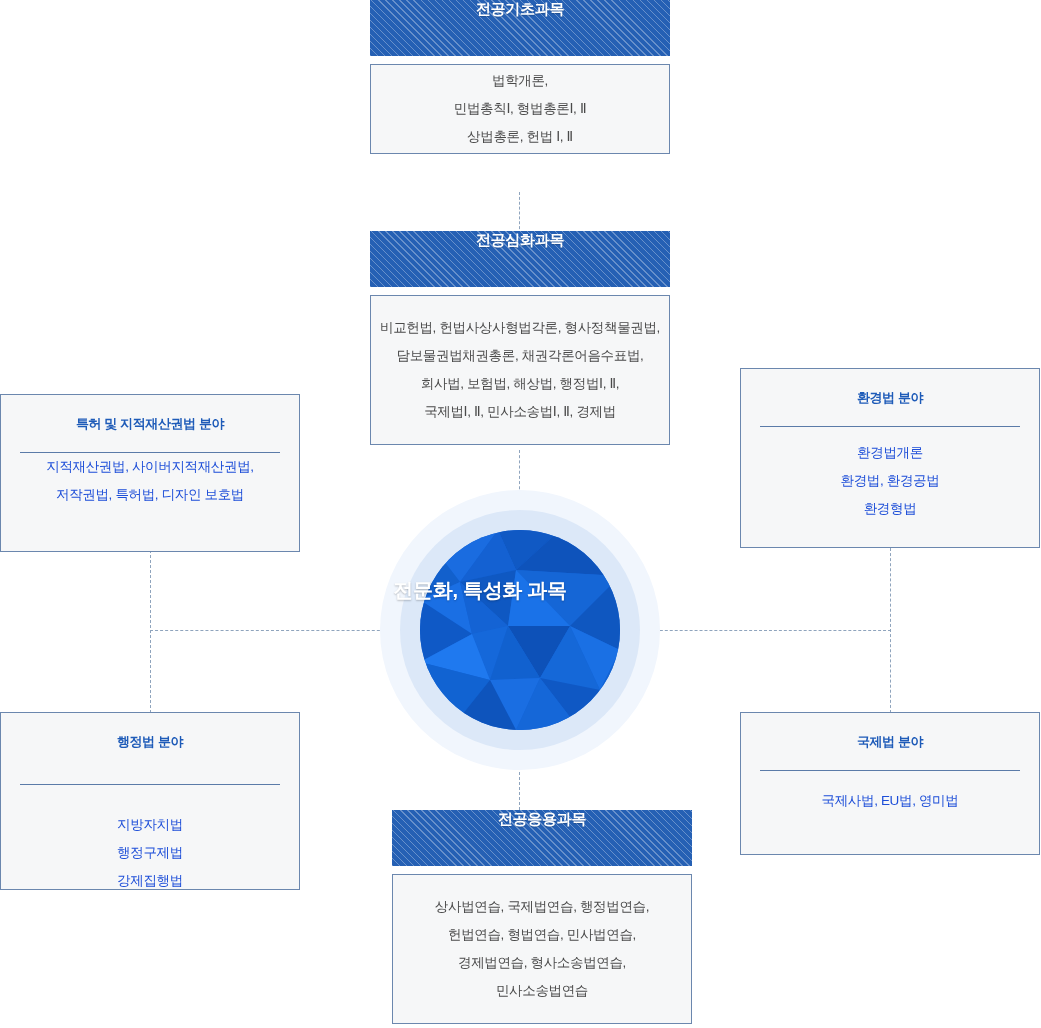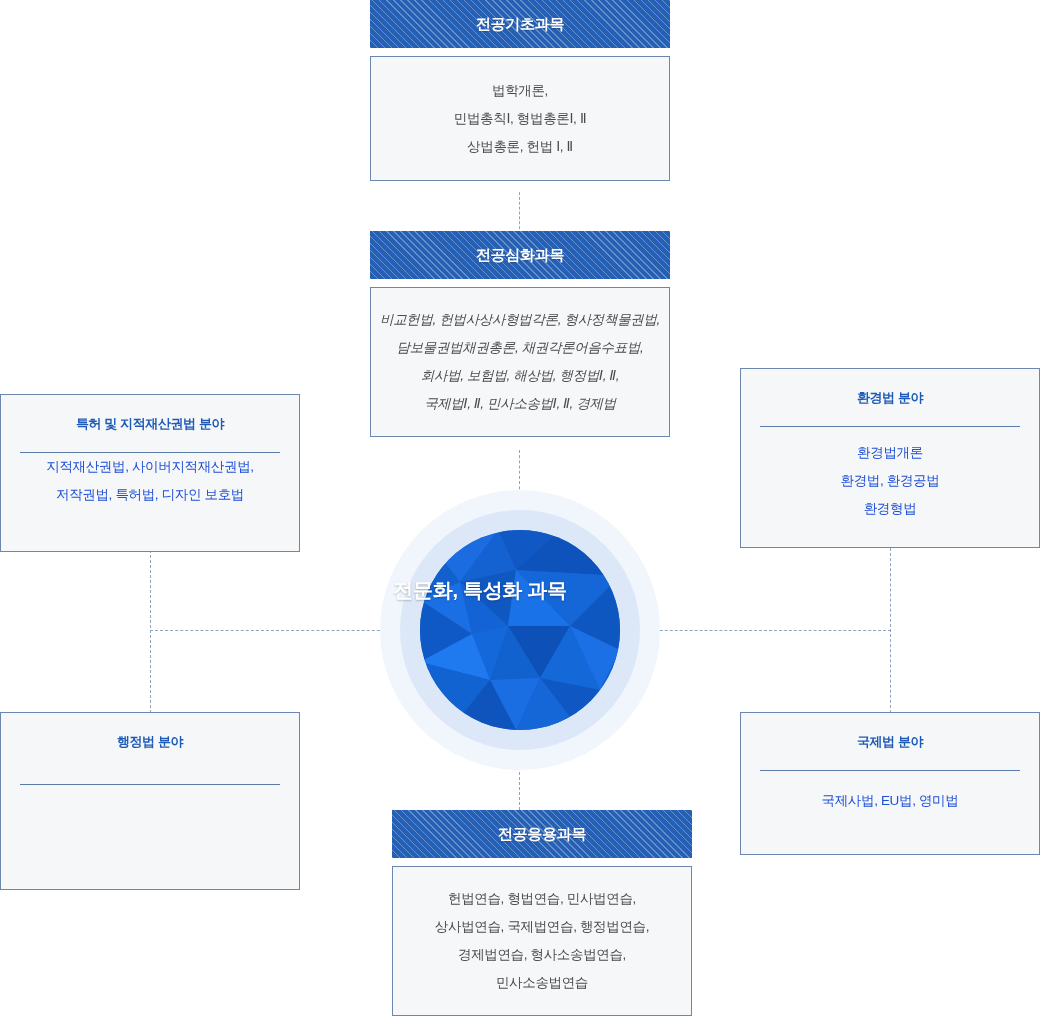--- a/index.html
+++ b/index.html
@@ -34,31 +34,30 @@
   }
 
   
   .stack {
     position: absolute;
     width: 300px;
     z-index: 3;
   }
   .bar {
     position: relative;
-    height: 48px;
+    height: 56px;
     background-color: #2560b4;
     background-image: repeating-linear-gradient(
         45deg,
         rgba(255,255,255,0.30) 0px,
         rgba(255,255,255,0.30) 1px,
         rgba(255,255,255,0.0) 1px,
         rgba(255,255,255,0.0) 5px
       );
     display: flex;
-    align-items: center;
     justify-content: center;
   }
   .bar-label {
     color: #ffffff;
     font-size: 15px;
     font-weight: bold;
     letter-spacing: -0.3px;
     text-shadow: 0 1px 1px rgba(0,0,0,0.18);
   }
   .panel {
@@ -172,63 +171,68 @@
   <div class="conn conn-v" style="left:150px; top:550px; height:163px;"></div>
   <div class="conn conn-h" style="left:150px; top:630px; width:250px;"></div>
 
   <div class="conn conn-v" style="left:890px; top:548px; height:165px;"></div>
   <div class="conn conn-h" style="left:640px; top:630px; width:251px;"></div>
 
   <div class="stack" style="left:370px; top:0px;">
     <div class="bar">
       <span class="bar-label">전공기초과목</span>
     </div>
-    <div class="panel" style="height:125px; margin-top:8px;">
+    <div class="panel" style="height:90px; margin-top:8px;">
       <div class="panel-line">법학개론,</div>
       <div class="panel-line">민법총칙Ⅰ, 형법총론Ⅰ, Ⅱ</div>
       <div class="panel-line">상법총론, 헌법 Ⅰ, Ⅱ</div>
     </div>
   </div>
 
   <div class="stack" style="left:370px; top:231px;">
     <div class="bar">
       <span class="bar-label">전공심화과목</span>
     </div>
-    <div class="panel" style="height:150px; margin-top:8px;font-style:italic;">
+    <div class="panel" style="height:150px; margin-top:8px;">
       <div class="panel-line">비교헌법, 헌법사상사형법각론, 형사정책물권법,</div>
       <div class="panel-line">담보물권법채권총론, 채권각론어음수표법,</div>
       <div class="panel-line">회사법, 보험법, 해상법, 행정법Ⅰ, Ⅱ,</div>
       <div class="panel-line">국제법Ⅰ, Ⅱ, 민사소송법Ⅰ, Ⅱ, 경제법</div>
     </div>
   </div>
 
   <div class="stack" style="left:392px; top:810px;">
     <div class="bar">
       <span class="bar-label">전공응용과목</span>
     </div>
     <div class="panel" style="height:150px; margin-top:8px;">
+      <div class="panel-line">상사법연습, 국제법연습, 행정법연습,</div>
       <div class="panel-line">헌법연습, 형법연습, 민사법연습,</div>
-      <div class="panel-line">상사법연습, 국제법연습, 행정법연습,</div>
       <div class="panel-line">경제법연습, 형사소송법연습,</div>
       <div class="panel-line">민사소송법연습</div>
     </div>
   </div>
 
   <div class="card" style="left:0px; top:394px; height:158px; padding-top:20px;">
     <div class="card-title">특허 및 지적재산권법 분야</div>
     <div class="card-rule" style="margin-top:19px;"></div>
     <div style="">
       <div class="card-line">지적재산권법, 사이버지적재산권법,</div>
       <div class="card-line">저작권법, 특허법, 디자인 보호법</div>
     </div>
   </div>
 
   <div class="card" style="left:0px; top:712px; height:178px; padding-top:20px;gap:14px;">
     <div class="card-title">행정법 분야</div>
     <div class="card-rule" style="margin-top:19px;"></div>
+    <div style="margin-top:12px;">
+      <div class="card-line">지방자치법</div>
+      <div class="card-line">행정구제법</div>
+      <div class="card-line">강제집행법</div>
+    </div>
   </div>
 
   <div class="card" style="left:740px; top:368px; height:180px; padding-top:20px;">
     <div class="card-title">환경법 분야</div>
     <div class="card-rule" style="margin-top:19px;"></div>
     <div style="margin-top:12px;">
       <div class="card-line">환경법개론</div>
       <div class="card-line">환경법, 환경공법</div>
       <div class="card-line">환경형법</div>
     </div>

